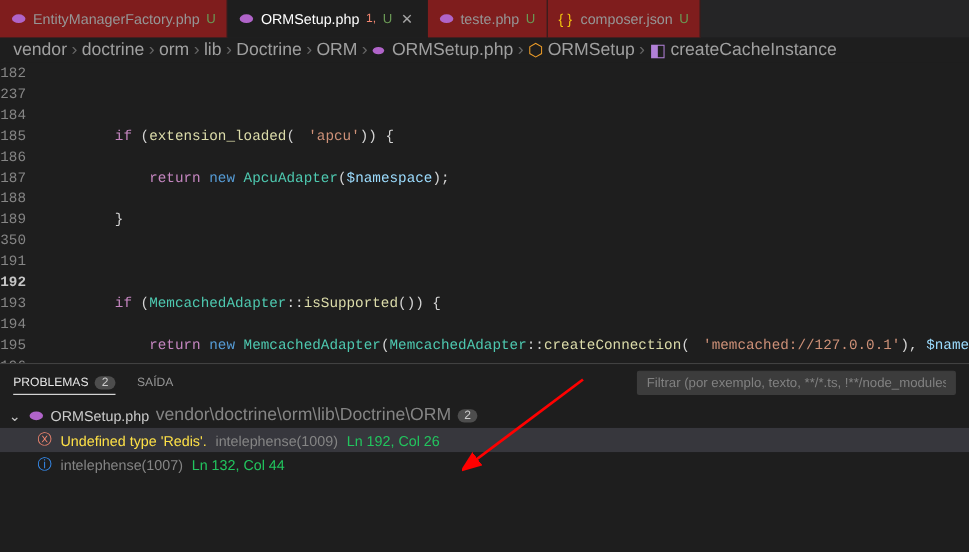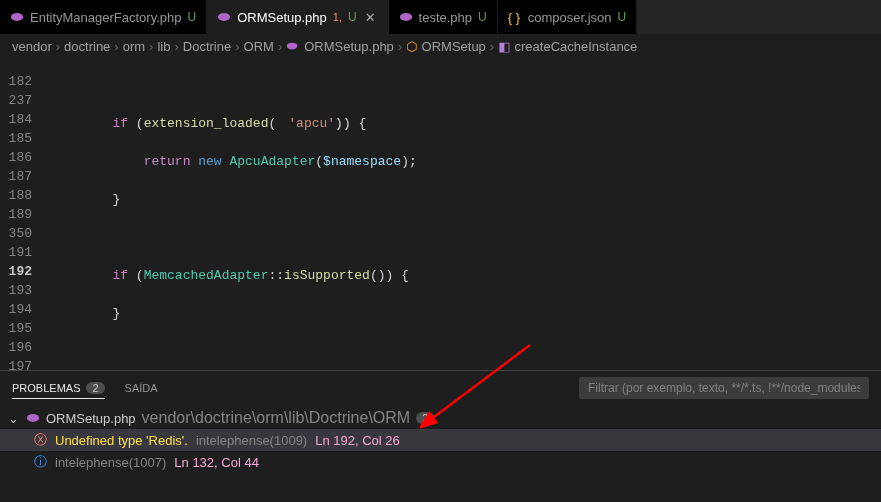--- a/index.html
+++ b/index.html
@@ -17,73 +17,72 @@
 .tabs-bar {
   display: flex;
   background: #252526;
   height: 35px;
   border-bottom: 1px solid #1e1e1e;
 }
 .tab {
   display: flex;
   align-items: center;
   padding: 0 10px;
-  background: #000000;
+  background: #7f1d1d;
   border-right: 1px solid #1e1e1e;
   color: #969696;
   gap: 6px;
   cursor: pointer;
 }
 .tab.active {
   background: #1e1e1e;
   color: #ffffff;
 }
 .tab-icon { width: 14px; height: 14px; display: flex; align-items: center; }
 .tab-status { font-size: 12px; }
 .status-u { color: #6a9955; }
 .tab-errors { color: #f48771; font-size: 11px; }
 .tab-close { opacity: 0.6; padding: 2px; }
 .breadcrumbs {
   display: flex;
   align-items: center;
   padding: 4px 12px;
   background: #1e1e1e;
   color: #a0a0a0;
-  font-size: 13px;
+  font-size: 16px;
   gap: 4px;
   height: 22px;
 }
 .crumb-sep { color: #666; }
 .editor-area {
   flex: 1;
   display: flex;
   background: #1e1e1e;
   overflow: hidden;
   font-family: Consolas, 'Courier New', monospace;
   font-size: 13px;
   line-height: 19px;
 }
 .gutter {
   width: 50px;
-  text-align: right;
+  text-align: center;
   color: #858585;
   padding-right: 18px;
   user-select: none;
-  margin-top: 15px;
 }
 .gutter .ln-active { color: #c6c6c6; font-weight: bold; }
 .code-content { flex: 1; white-space: pre; color: #d4d4d4; }
 .k-purple { color: #c586c0; }
 .k-yellow { color: #dcdcaa; }
 .k-blue { color: #569cd6; }
 .k-teal { color: #4ec9b0; }
 .k-var { color: #9cdcfe; }
 .k-str { color: #ce9178; margin-left: 12px; }
 .panel {
-  height: 132px;
+  height: 172px;
   border-top: 1px solid #414141;
   background: #1e1e1e;
   display: flex;
   flex-direction: column;
 }
 .panel-tabs {
   display: flex;
   align-items: center;
   height: 34px;
   padding: 0 12px;
@@ -137,21 +136,21 @@
   align-items: center;
   padding: 2px 8px 2px 34px;
   gap: 8px;
   cursor: pointer;
 }
 .problem-item.sel { background: #37373d; }
 .icon-error { color: #f48771; }
 .icon-info { color: #3794ff; }
 .problem-msg { color: #fde047; }
 .problem-src { color: #858585; }
-.problem-loc { color: #f9a8d4; }
+.problem-loc { color: #22c55e; }
 .elephant { fill: #b064c9; }
 .arrow {
   position: absolute;
   top: 340px;
   left: 420px;
   pointer-events: none;
 }
 </style>
 </head>
 <body>
@@ -239,20 +238,21 @@
       <div>196</div>
       <div>197</div>
   </div>
   <div class="code-content">
 <div> </div>
 <div>        <span class="k-purple">if</span> (<span class="k-yellow">extension_loaded</span>(<span class="k-str">'apcu'</span>)) {</div>
 <div>            <span class="k-purple">return</span> <span class="k-blue">new</span> <span class="k-teal">ApcuAdapter</span>(<span class="k-var">$namespace</span>);</div>
 <div>        }</div>
 <div> </div>
 <div>        <span class="k-purple">if</span> (<span class="k-teal">MemcachedAdapter</span>::<span class="k-yellow">isSupported</span>()) {</div>
+<div>            <span class="k-purple">return</span> <span class="k-blue">new</span> <span class="k-teal">MemcachedAdapter</span>(<span class="k-teal">MemcachedAdapter</span>::<span class="k-yellow">createConnection</span>(<span class="k-str">'memcached://127.0.0.1'</span>), <span class="k-var">$name</span></div>
 <div>        }</div>
 
 
 
 
 
 
 
 
   </div>

